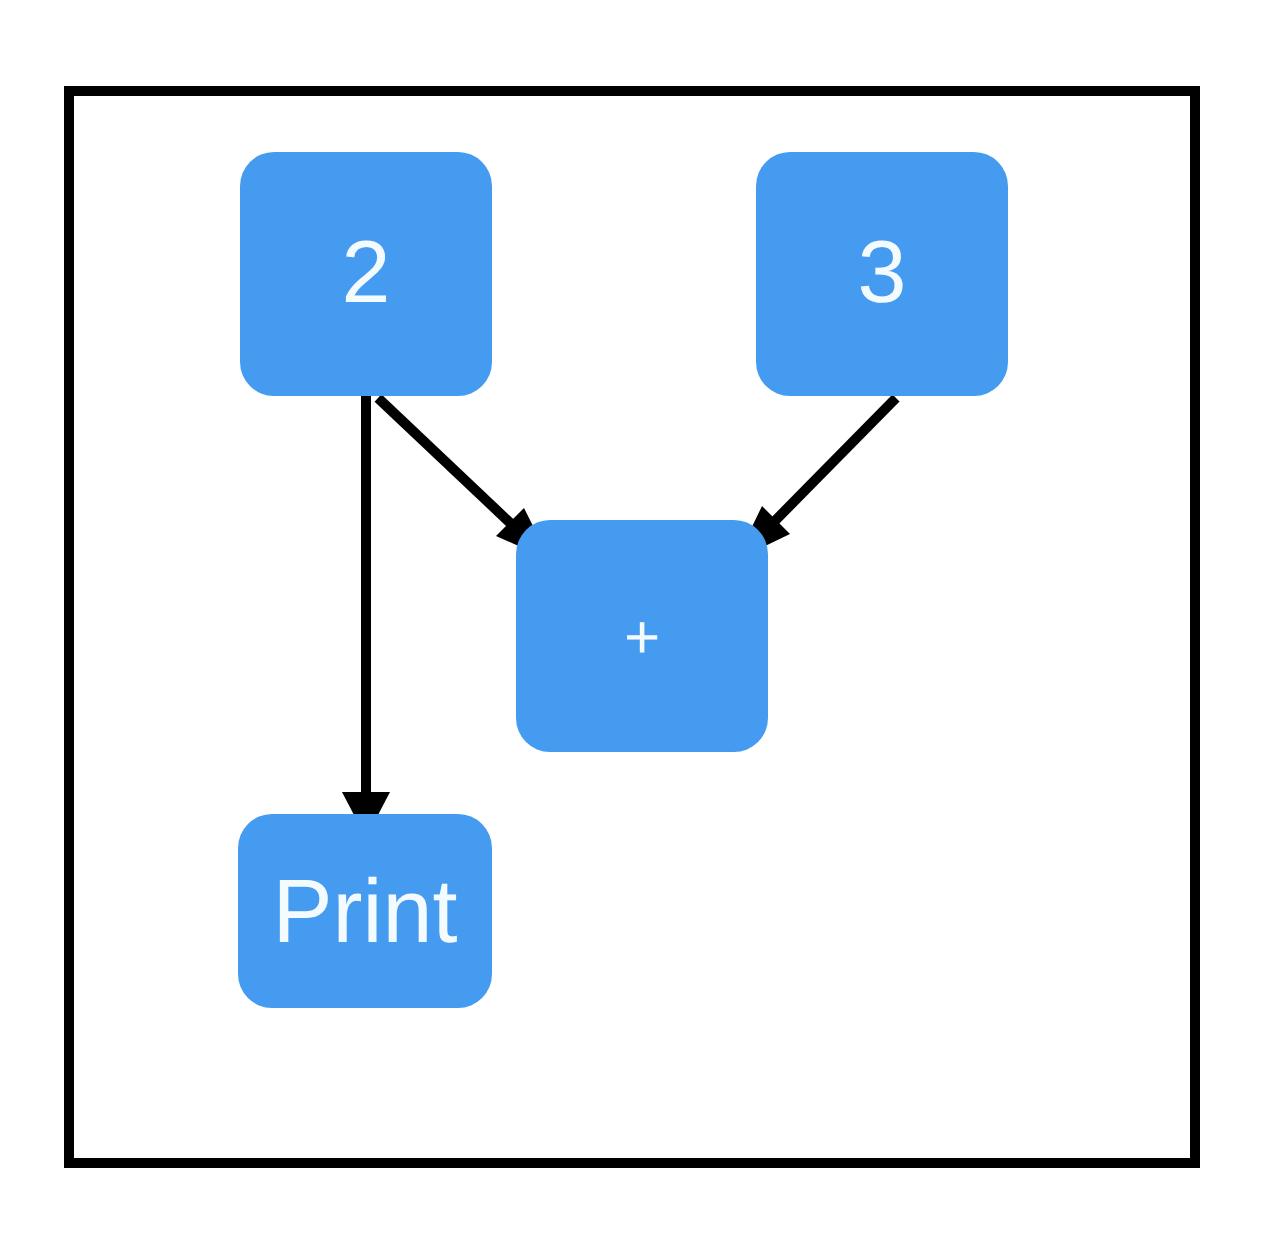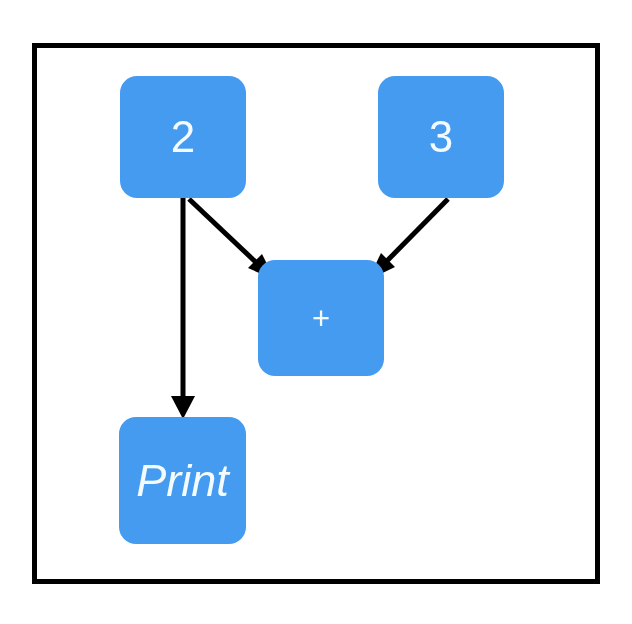--- a/index.html
+++ b/index.html
@@ -76,25 +76,24 @@
   #node-plus {
     left: 258px;
     top: 260px;
     width: 126px;
     height: 116px;
     border-radius: 17px;
   }
   #node-plus .node-label { font-size: 31px; font-weight: 400; }
   #node-print {
     left: 119px;
-    top: 417px;
+    top: 407px;
     width: 127px;
-    height: 127px;
+    height: 97px;
     border-radius: 17px;
-    font-style: italic;
   }
   #node-print .node-label { font-size: 45px; }
 </style>
 </head>
 <body>
 
 <div id="canvas">
 
   <div class="frame"></div>
 

